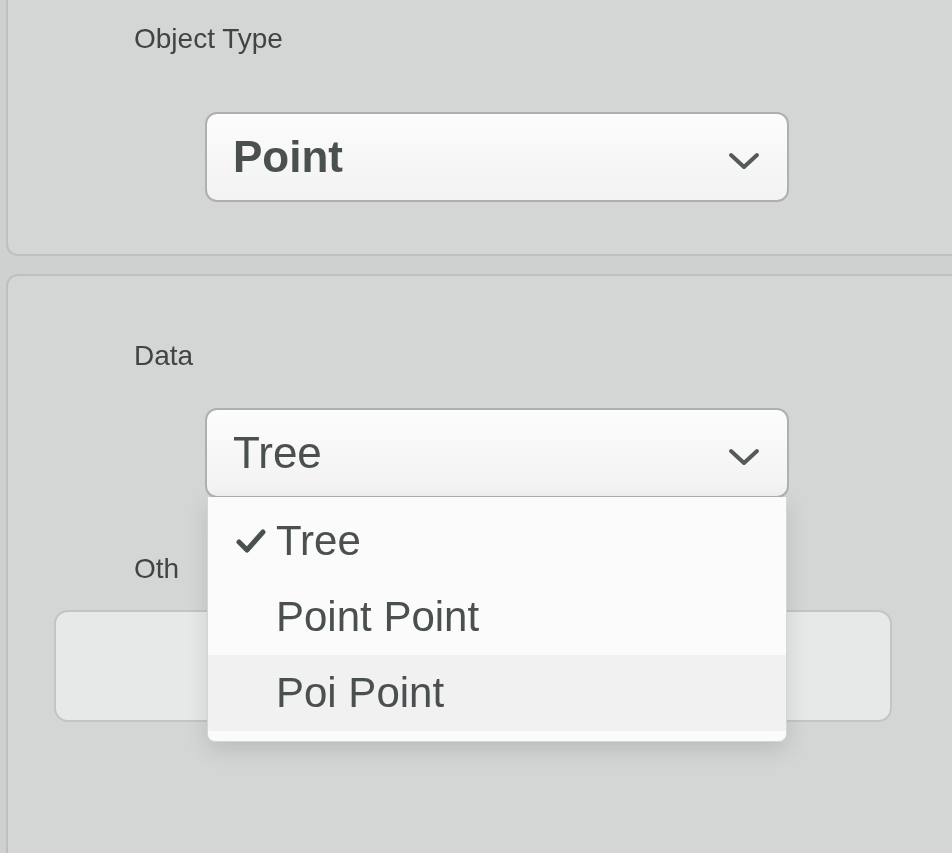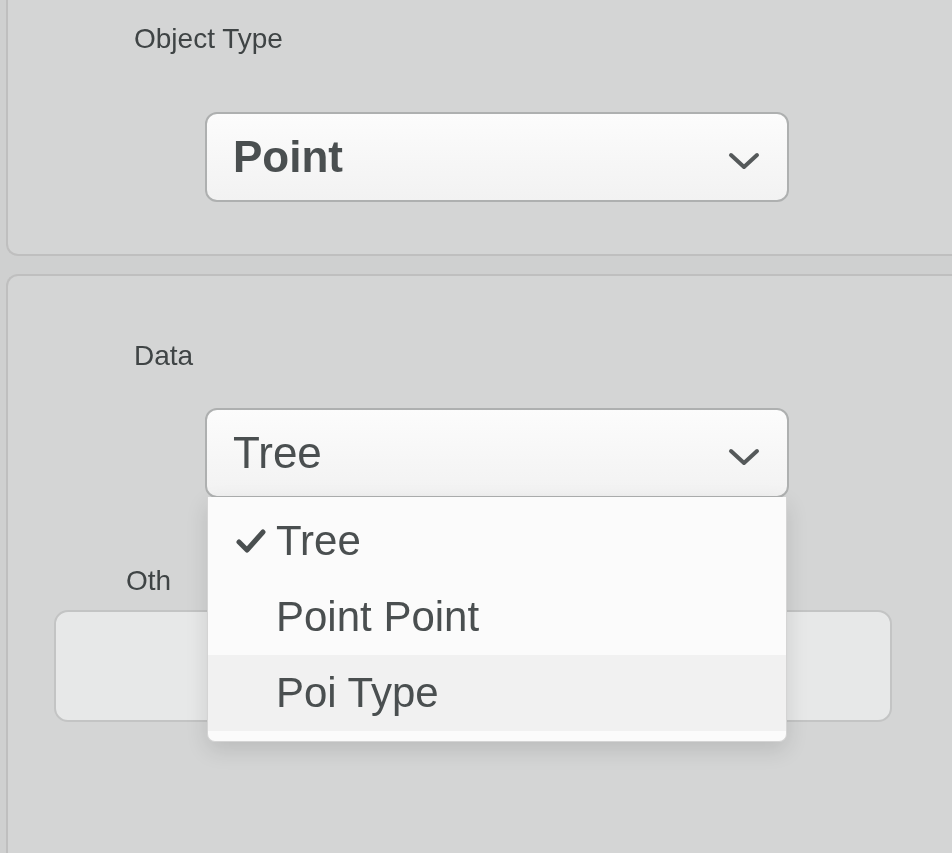--- a/index.html
+++ b/index.html
@@ -25,21 +25,21 @@
     .panel-bottom { top: 274px; height: 590px; }
 
     .label {
       position: absolute;
       color: #3f4445;
       font-size: 28px;
       font-weight: 400;
     }
     .lbl-object-type { left: 134px; top: 23px; }
     .lbl-type        { left: 134px; top: 340px; }
-    .lbl-other       { left: 126px; top: 553px; margin-top: 12px; }
+    .lbl-other       { left: 134px; top: 553px; }
 
     .select {
       position: absolute;
       left: 205px;
       width: 584px;
       height: 90px;
       background: linear-gradient(#fcfcfc, #f2f2f2);
       border: 2px solid #aeb0b0;
       border-radius: 12px;
       display: flex;
@@ -133,17 +133,17 @@
           </svg>
         </span>
         <span>Tree</span>
       </div>
       <div class="option">
         <span class="check-slot"></span>
         <span>Point Point</span>
       </div>
       <div class="option hover">
         <span class="check-slot"></span>
-        <span>Poi Type</span>
+        <span>Poi Point</span>
       </div>
     </div>
 
 </div>
 
 </body></html>

